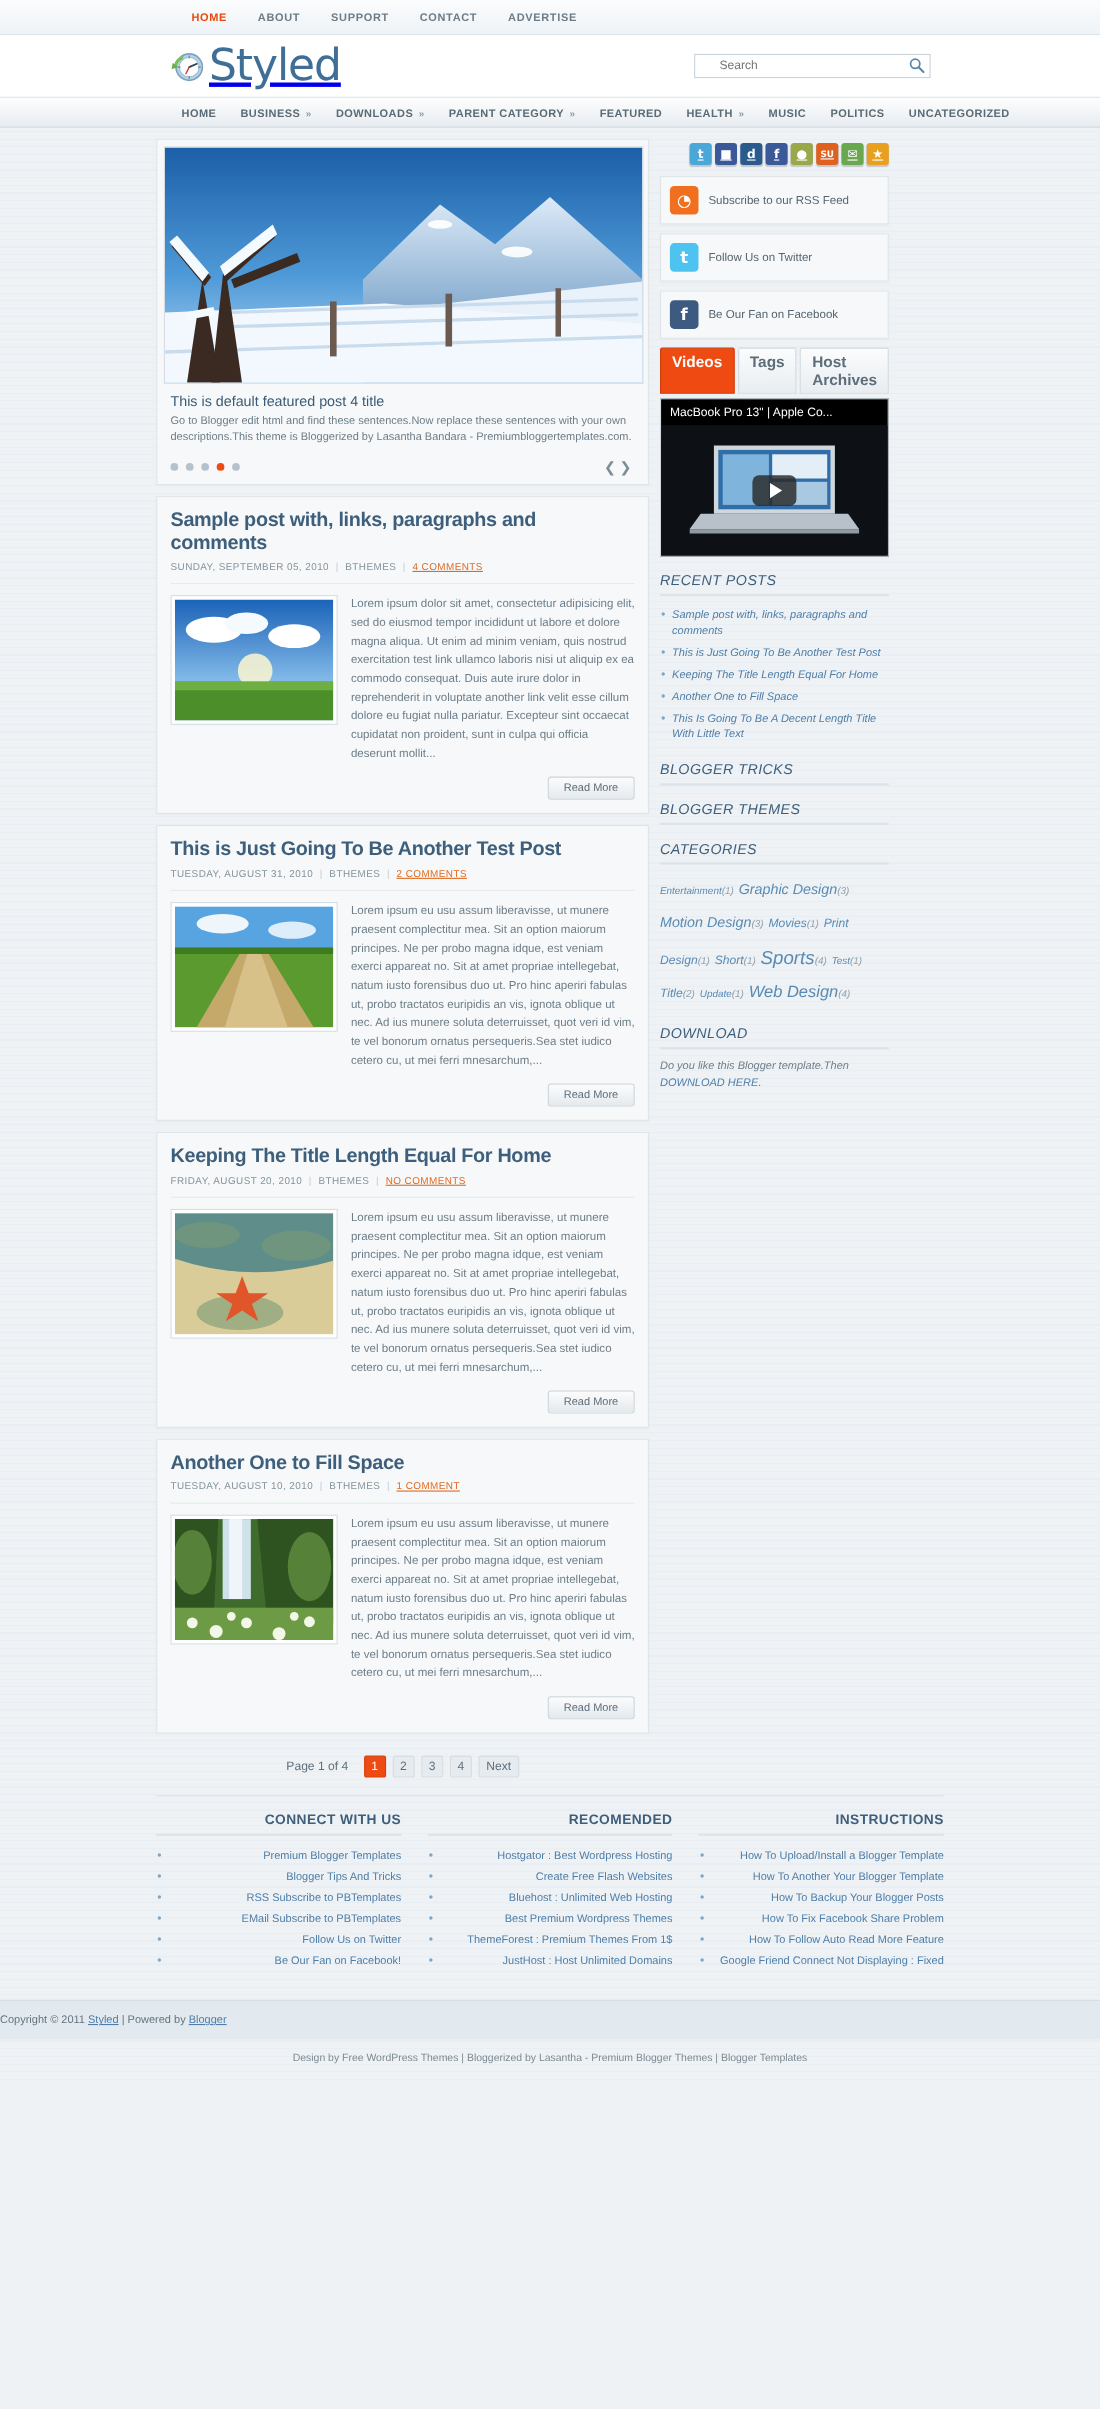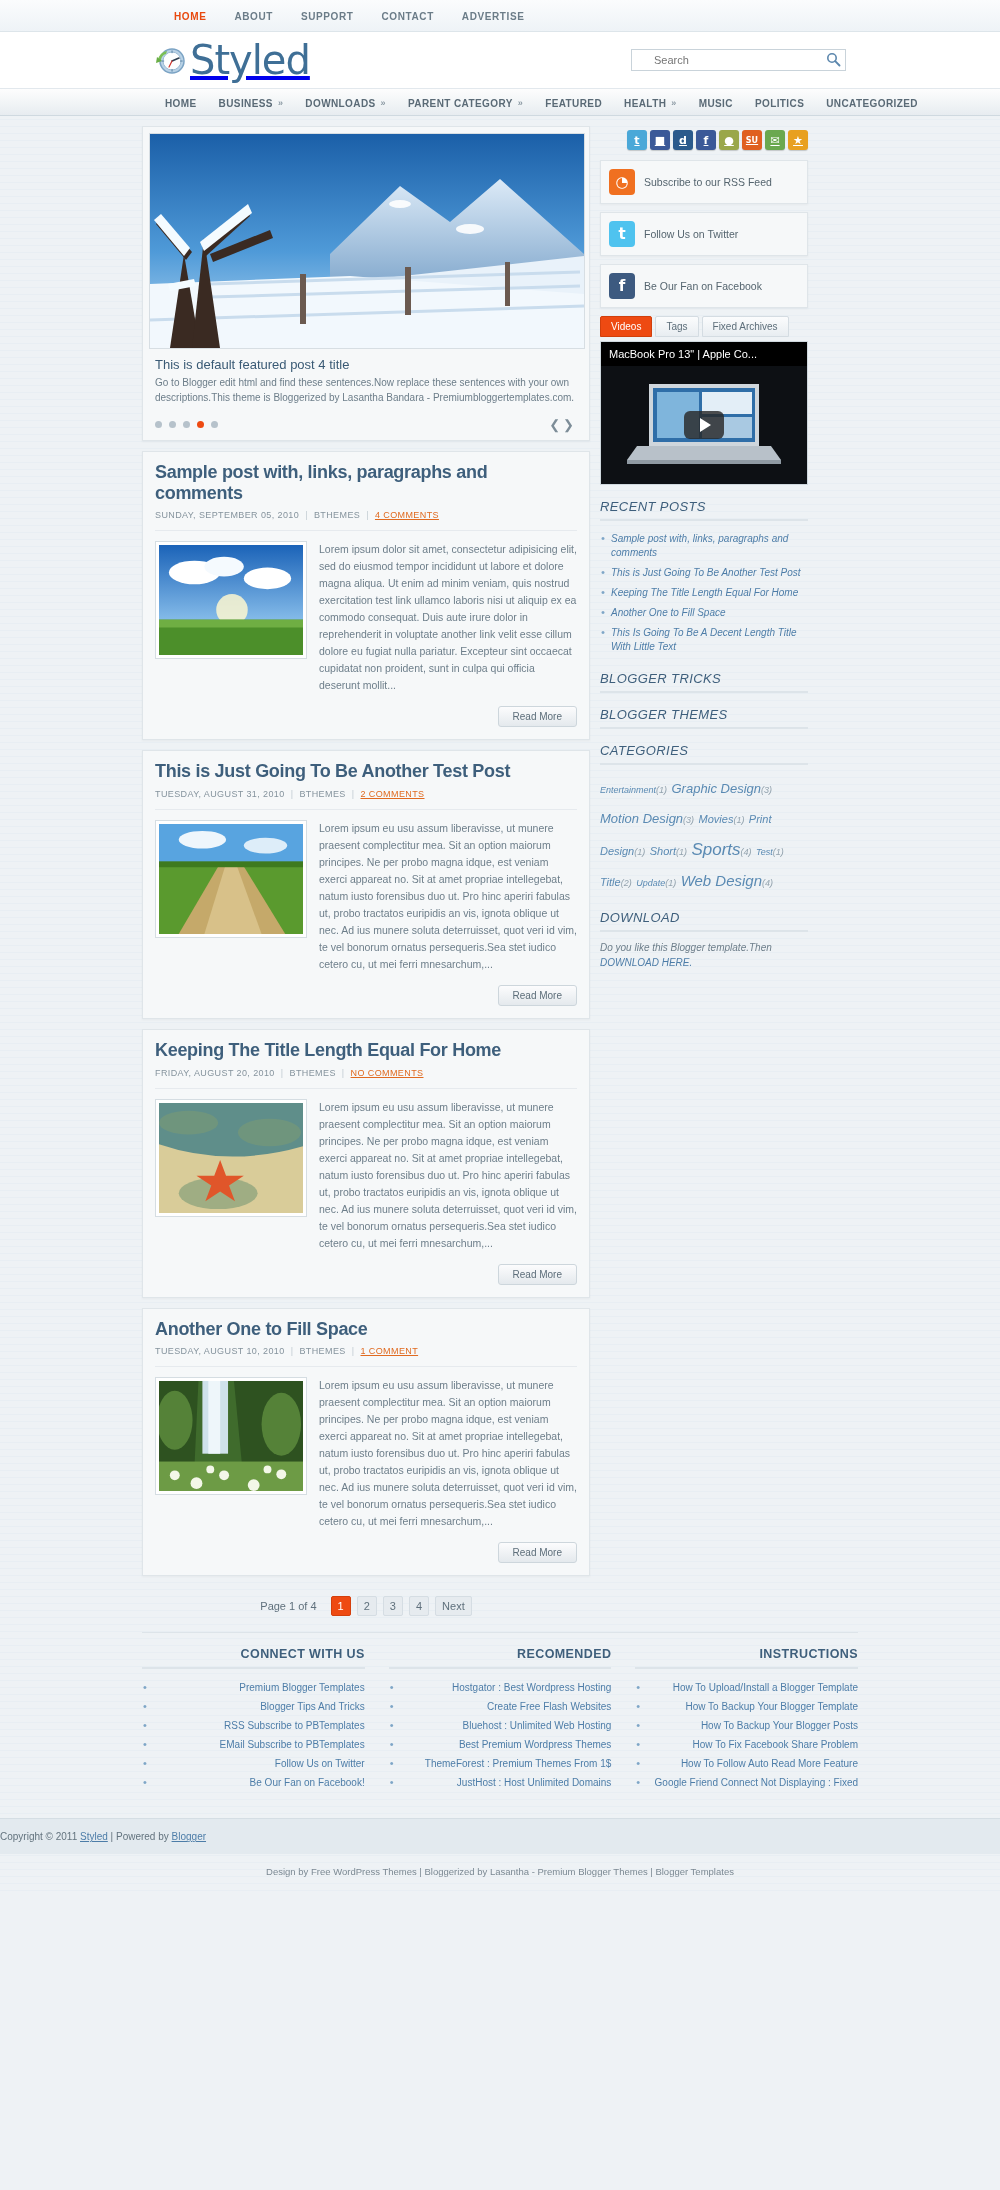--- a/index.html
+++ b/index.html
@@ -154,23 +154,23 @@
   }
   .sub-box .big-icon {
     width: 26px; height: 26px; border-radius: 4px; flex: none;
     display:flex;align-items:center;justify-content:center;color:#fff;font-size:15px;font-weight:bold;
     font-family: "DejaVu Sans", sans-serif;
   }
   .sub-box .lbl { font-size: 10.5px; color: #55656f; }
 
   .tabs { display: flex; gap: 3px; margin-top: 6px; }
   .tab {
-    font-size: 10px; padding: 4px 10px; border: 1px solid #d4dce2;
+    font-size: 14px; padding: 4px 10px; border: 1px solid #d4dce2;
     background: linear-gradient(to bottom,#fbfcfd,#e8edf1); color:#5d6e7a;
-    border-radius: 2px 2px 0 0; cursor: pointer;
+    border-radius: 2px 2px 0 0; cursor: pointer; font-weight: bold;
   }
   .tab.active { background: #ee4a12; color: #fff; border-color: #d13f0c; }
   .video-box { margin-top: 4px; background: #000; border: 1px solid #cfd8de; }
   .video-title { color:#fff; font-size: 11px; padding: 6px 8px; }
   .video-stage { height: 118px; position: relative; background: linear-gradient(#2a3038,#11151a); overflow:hidden;}
   .play-btn {
     position:absolute; left:50%; top:50%; transform: translate(-50%,-50%);
     width: 40px; height: 28px; background: rgba(40,40,40,.82); border-radius: 6px;
     display:flex;align-items:center;justify-content:center; z-index: 5;
   }
@@ -507,21 +507,21 @@
             </a>
             <a href="#" class="sub-box" style="text-decoration: none;">
               <span class="big-icon" style="background:#3d5a80">f</span>
               <span class="lbl">Be Our Fan on Facebook</span>
             </a>
           </div>
 
         <div class="tabs" id="side-tabs">
             <div class="tab active">Videos</div>
             <div class="tab">Tags</div>
-            <div class="tab">Fixed Archives</div>
+            <div class="tab">Host Archives</div>
           </div>
         <div class="video-box">
           <div class="video-title">MacBook Pro 13" | Apple Co...</div>
           <div class="video-stage">
             <svg width="206" height="118" viewBox="0 0 206 118" preserveAspectRatio="none">
               <rect width="206" height="118" fill="#0d1014"></rect>
               <path d="M48,18 L158,18 L158,80 L48,80 Z" fill="#cfd6dc"></path>
               <rect x="52" y="22" width="102" height="54" fill="#2f6ea8"></rect>
               <rect x="56" y="26" width="42" height="46" fill="#7fb5dc"></rect>
               <rect x="101" y="26" width="50" height="22" fill="#e3eef7"></rect>
@@ -588,21 +588,21 @@
             <li><a href="#" style="color:#4d7da8;text-decoration:none">Bluehost : Unlimited Web Hosting</a></li>
             <li><a href="#" style="color:#4d7da8;text-decoration:none">Best Premium Wordpress Themes</a></li>
             <li><a href="#" style="color:#4d7da8;text-decoration:none">ThemeForest : Premium Themes From 1$</a></li>
             <li><a href="#" style="color:#4d7da8;text-decoration:none">JustHost : Host Unlimited Domains</a></li>
           </ul>
         </div>
         <div class="fcol">
           <h3>INSTRUCTIONS</h3>
           <ul>
             <li><a href="#" style="color:#4d7da8;text-decoration:none">How To Upload/Install a Blogger Template</a></li>
-            <li><a href="#" style="color:#4d7da8;text-decoration:none">How To Backup Your Blogger Template</a></li>
+            <li><a href="#" style="color:#4d7da8;text-decoration:none">How To Another Your Blogger Template</a></li>
             <li><a href="#" style="color:#4d7da8;text-decoration:none">How To Backup Your Blogger Posts</a></li>
             <li><a href="#" style="color:#4d7da8;text-decoration:none">How To Fix Facebook Share Problem</a></li>
             <li><a href="#" style="color:#4d7da8;text-decoration:none">How To Follow Auto Read More Feature</a></li>
             <li><a href="#" style="color:#4d7da8;text-decoration:none">Google Friend Connect Not Displaying : Fixed</a></li>
           </ul>
         </div>
       </div>
   </div>
 </div>
 

